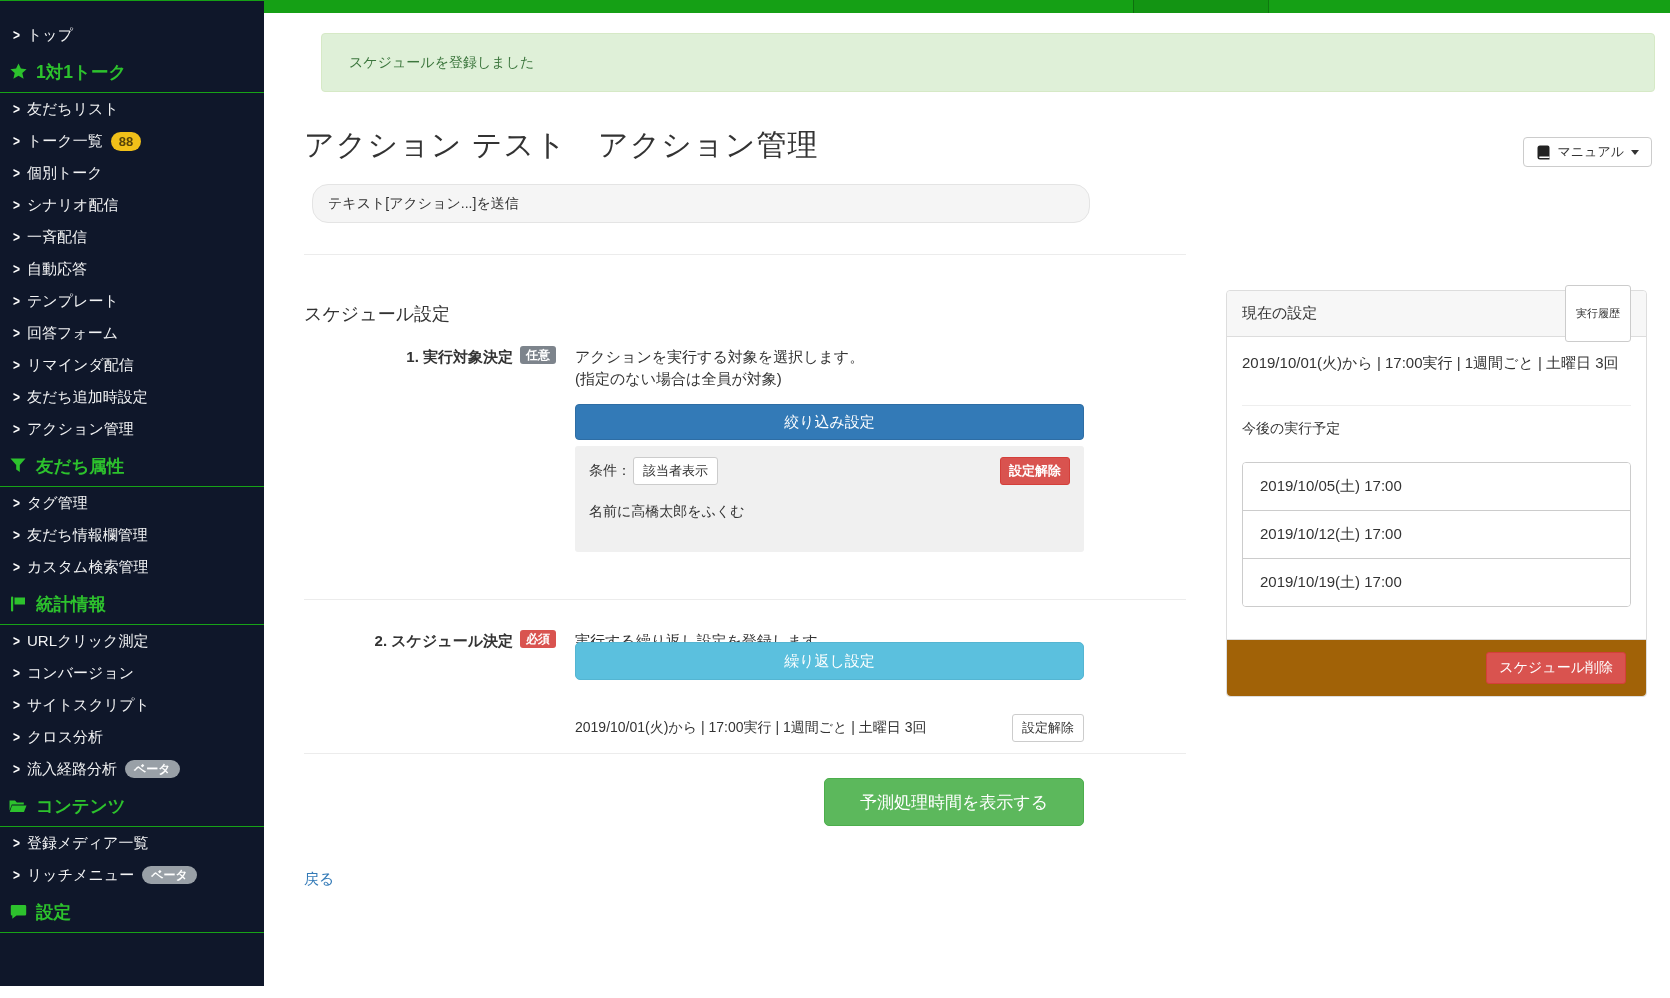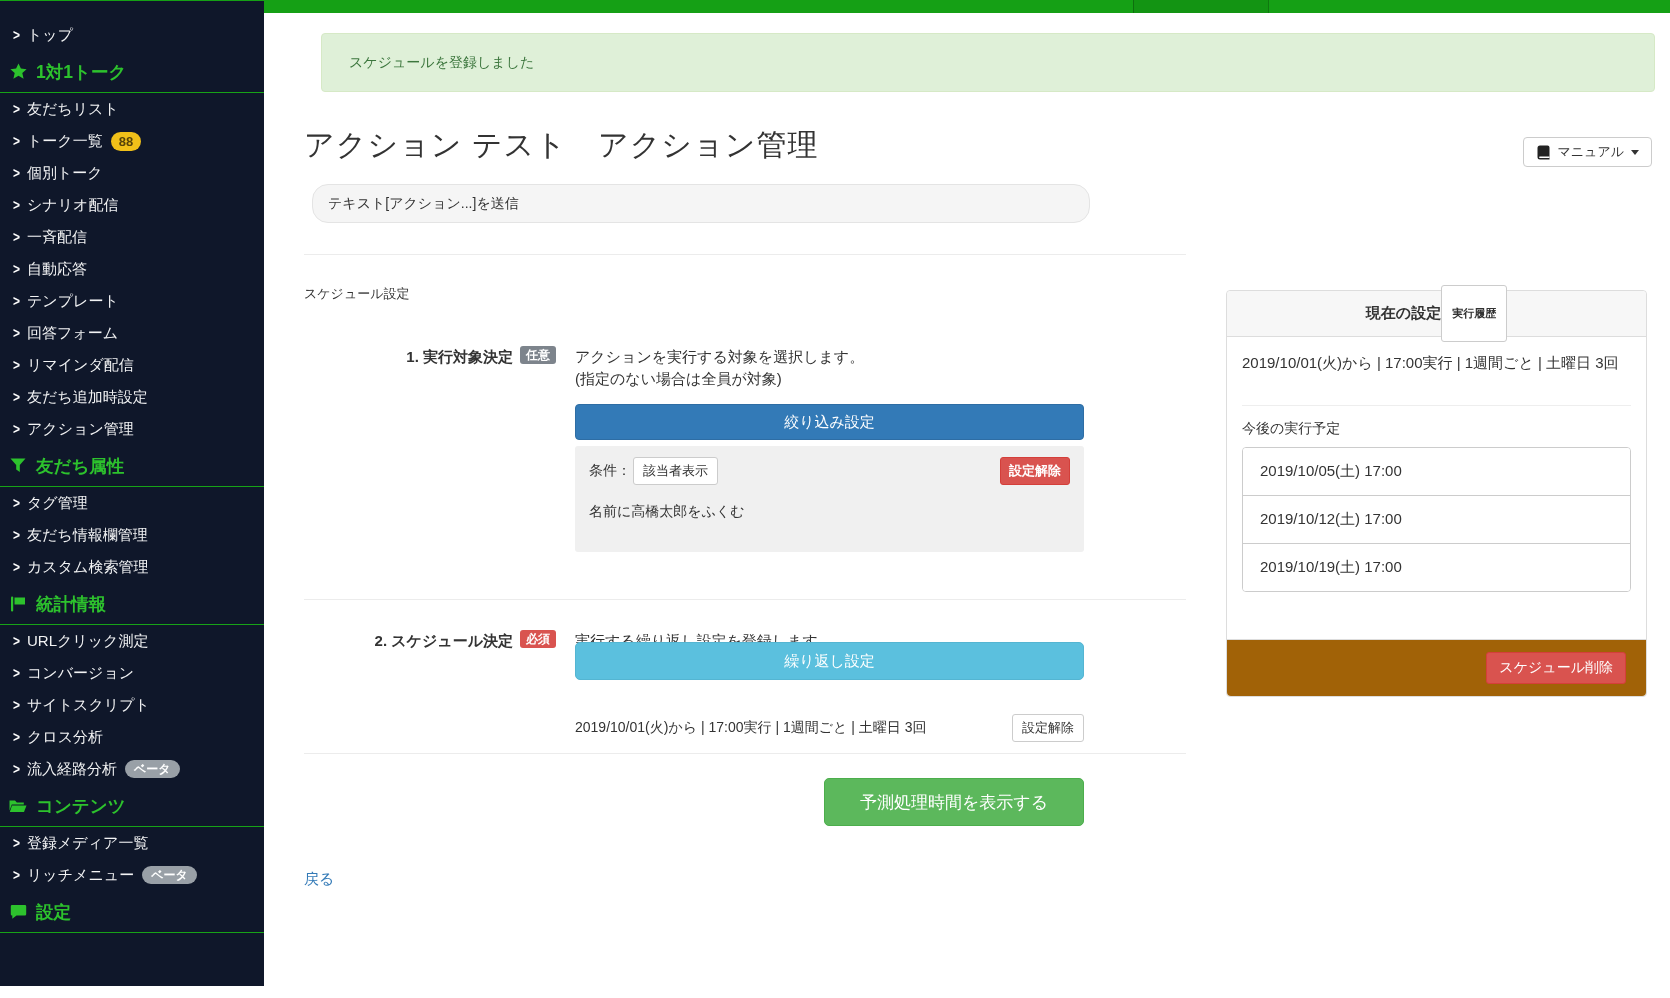--- a/index.html
+++ b/index.html
@@ -41,21 +41,21 @@
   .caret-down{width:0;height:0;border-left:4px solid transparent;border-right:4px solid transparent;
               border-top:5px solid #333;}
 
   .desc-box{position:absolute;left:28px;top:171px;width:778px;height:39px;box-sizing:border-box;
             background:#f5f5f5;border:1px solid #e4e4e4;border-radius:16px;
             display:flex;align-items:center;padding-left:15px;font-size:14px;color:#333;margin-left:8px;}
 
   .hr{position:absolute;left:28px;width:882px;height:0;border-top:1px solid #ececec;}
   .hr1{top:241px}.hr2{top:586px}.hr3{top:740px}
 
-  .sched-heading{position:absolute;left:28px;top:272px;font-size:13px;color:#333;}
+  .sched-heading{position:absolute;left:28px;top:289px;font-size:18px;color:#333;}
 
   .step-label{position:absolute;left:28px;width:252px;display:flex;justify-content:flex-end;
               align-items:flex-start;gap:7px;}
   .step-label .txt{font-size:15px;font-weight:700;color:#333;line-height:21px;white-space:nowrap;}
   .badge-opt{background:#7d848c;color:#fff;font-size:12px;font-weight:700;padding:2px 6px;border-radius:3px;line-height:14px;}
   .badge-req{background:#d9534f;color:#fff;font-size:12px;font-weight:700;padding:2px 6px;border-radius:3px;line-height:14px;}
 
   .step1-label{top:333px;} .step2-label{top:617px;}
   .step-content{position:absolute;left:299px;width:509px;}
   .step1-content{top:333px;height:220px;} .step2-content{top:617px;height:130px;}
@@ -87,30 +87,30 @@
 
   .btn-success{position:absolute;left:548px;top:765px;width:260px;height:48px;background:#5cb85c;
                border:1px solid #4cae4c;border-radius:5px;color:#fff;font-size:17px;}
 
   .back-link{position:absolute;left:28px;top:857px;font-size:15px;color:#337ab7;cursor:pointer;text-decoration:none;}
 
   
   .panel{position:absolute;left:950px;top:277px;width:421px;height:407px;box-sizing:border-box;
          background:#fff;border:1px solid #ddd;border-radius:4px;display:flex;flex-direction:column;}
   .panel-header{height:46px;flex:0 0 46px;background:#f7f7f7;border-bottom:1px solid #ddd;
-                border-radius:4px 4px 0 0;display:flex;align-items:center;justify-content:center;
-                padding:0 15px;box-sizing:border-box;font-weight:bold;}
+                border-radius:4px 4px 0 0;display:flex;align-items:center;justify-content:space-between;
+                padding:0 15px;box-sizing:border-box;}
   .panel-title{font-size:15px;color:#333;}
   .btn-history{background:#fff;border:1px solid #ccc;border-radius:3px;font-size:11px;color:#333;
                padding:20px 10px;cursor:pointer;}
   .panel-body{flex:1;padding:14px 15px 0;box-sizing:border-box;}
   .summary{font-size:15px;color:#333;line-height:24px;}
   .panel-divider{border-top:1px solid #eee;margin-top:30px;}
   .upcoming-label{margin-top:14px;font-size:14px;color:#333;}
-  .upcoming-list{margin-top:9px;border:1px solid #ccc;border-radius:4px;overflow:hidden;}
+  .upcoming-list{margin-top:24px;border:1px solid #ccc;border-radius:4px;overflow:hidden;}
   .upcoming-item{height:47px;display:flex;align-items:center;padding-left:17px;font-size:15px;color:#333;
                  border-bottom:1px solid #ccc;background:#fff;}
   .upcoming-item:last-child{border-bottom:none;}
   .panel-footer{height:57px;flex:0 0 57px;background:#a16207;border-top:1px solid #ddd;
                 border-radius:0 0 4px 4px;display:flex;align-items:center;justify-content:flex-end;
                 padding-right:20px;box-sizing:border-box;}
   .btn-delete{background:#d9534f;border:1px solid #d43f3a;border-radius:3px;color:#fff;font-size:14px;
               padding:6px 12px;cursor:pointer;}
 </style>
 </head>

